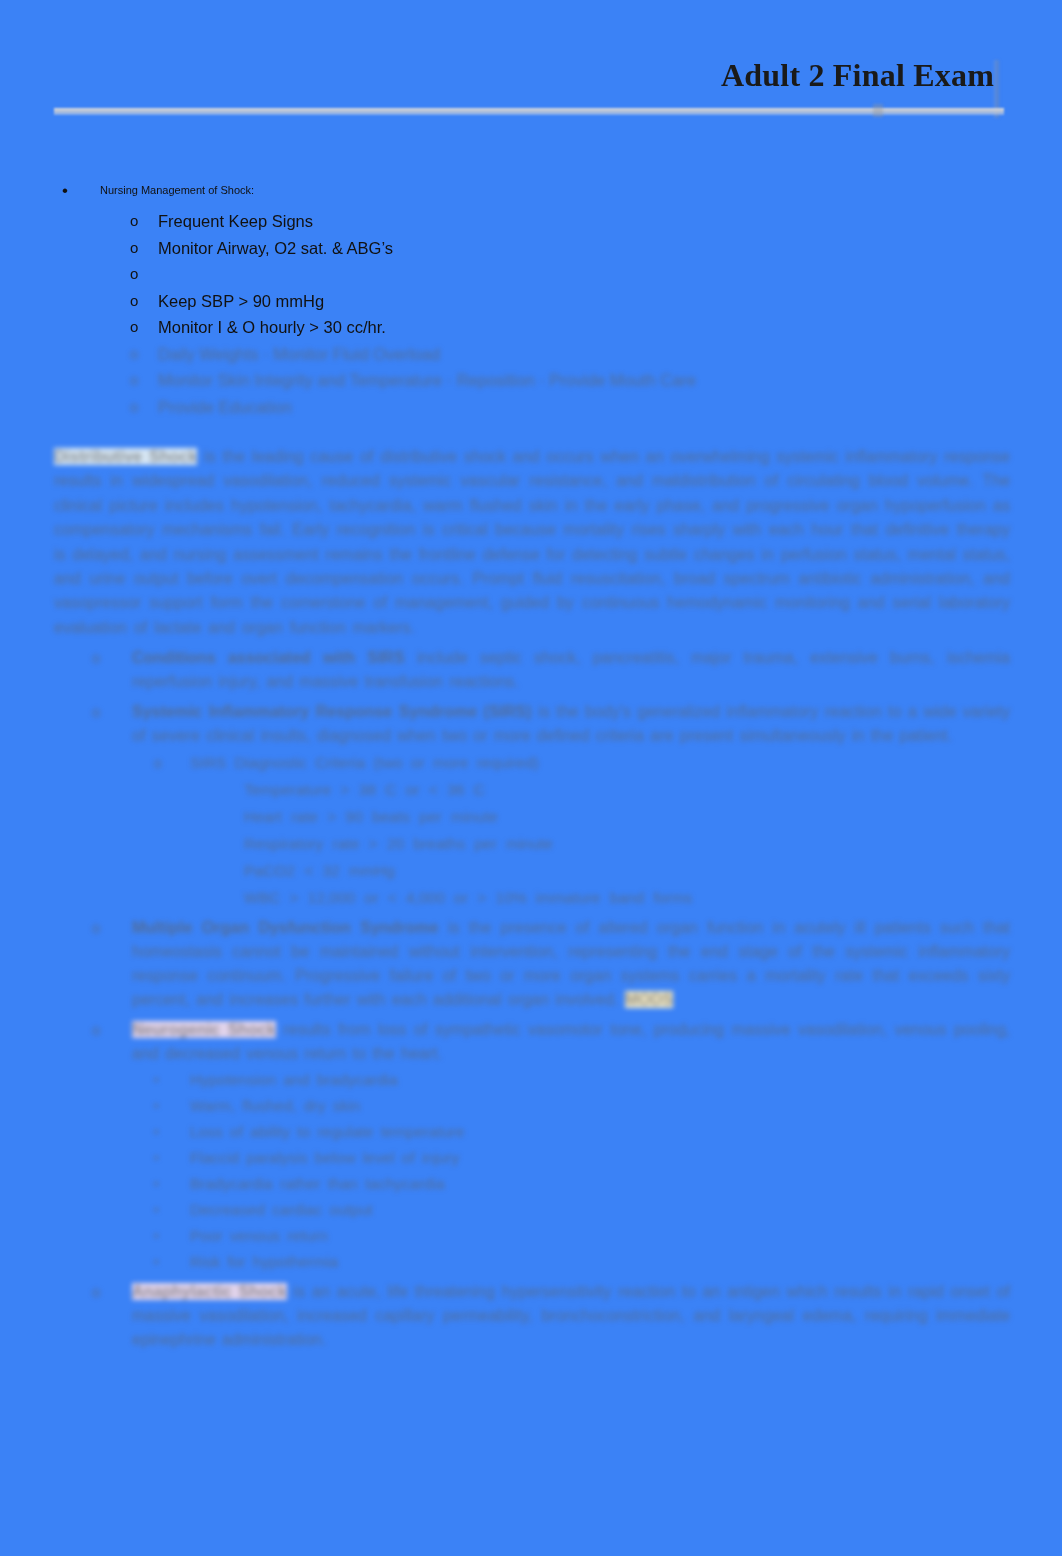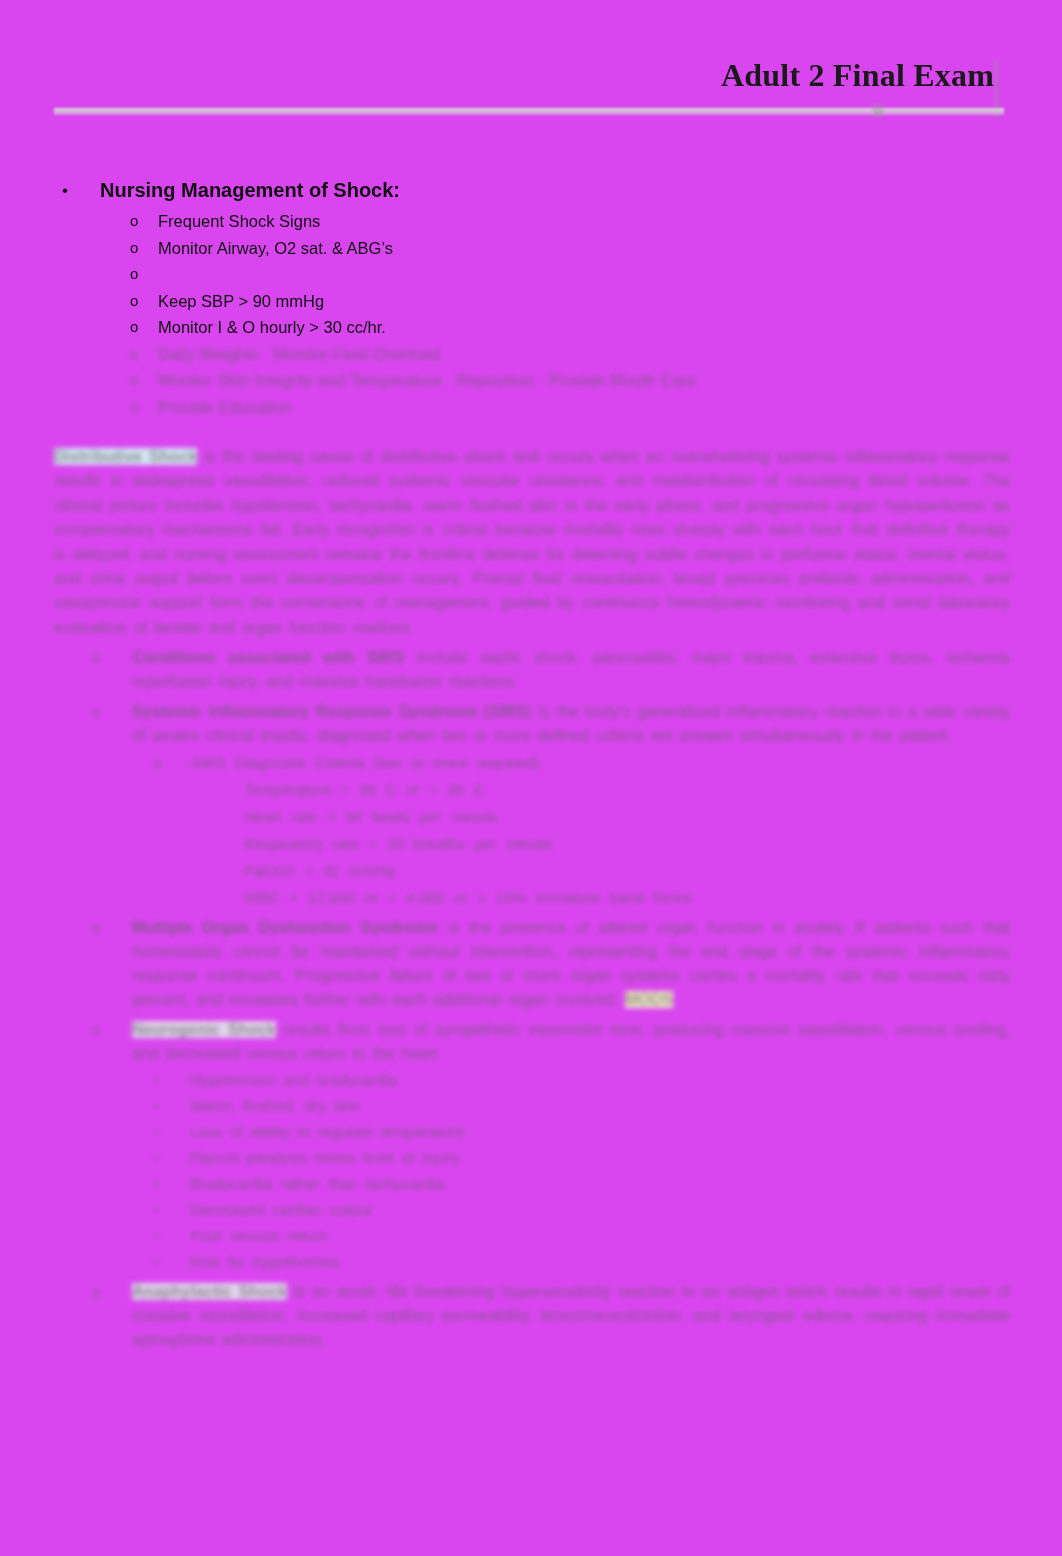--- a/index.html
+++ b/index.html
@@ -13,21 +13,21 @@
     height: 1556px;
     position: relative;
     overflow: hidden;
     font-family: "Liberation Sans", sans-serif;
     -webkit-font-smoothing: antialiased;
   }
 
   .page {
     position: absolute;
     inset: 0;
-    background: #d946ef;
+    background: #3b82f6;
   }
 
   
   .header {
     position: absolute;
     top: 56px;
     left: 54px;
     right: 54px;
     height: 56px;
   }
@@ -95,23 +95,23 @@
     width: 46px;
     flex: 0 0 46px;
     text-align: left;
     padding-left: 8px;
     font-size: 17px;
     line-height: 25px;
     color: #111;
     box-sizing: border-box;
   }
   .lvl1 .text {
-    font-size: 20px;
+    font-size: 11px;
     line-height: 25px;
-    font-weight: 700;
+    font-weight: 400;
     color: #111;
   }
 
   .lvl2 {
     display: flex;
     align-items: flex-start;
     margin: 0 0 2px 0;
     padding-left: 76px;
   }
   .lvl2 .marker {
@@ -250,21 +250,21 @@
 
   <div class="content">
 
     <div class="lvl1">
       <span class="marker">•</span>
       <span class="text">Nursing Management of Shock:</span>
     </div>
 
     <div class="lvl2">
       <span class="marker">o</span>
-      <span class="text">Frequent Shock Signs</span>
+      <span class="text">Frequent Keep Signs</span>
     </div>
     <div class="lvl2">
       <span class="marker">o</span>
       <span class="text">Monitor Airway, O2 sat. &amp; ABG’s</span>
     </div>
     <div class="lvl2">
       <span class="marker">o</span>
     </div>
     <div class="lvl2">
       <span class="marker">o</span>

